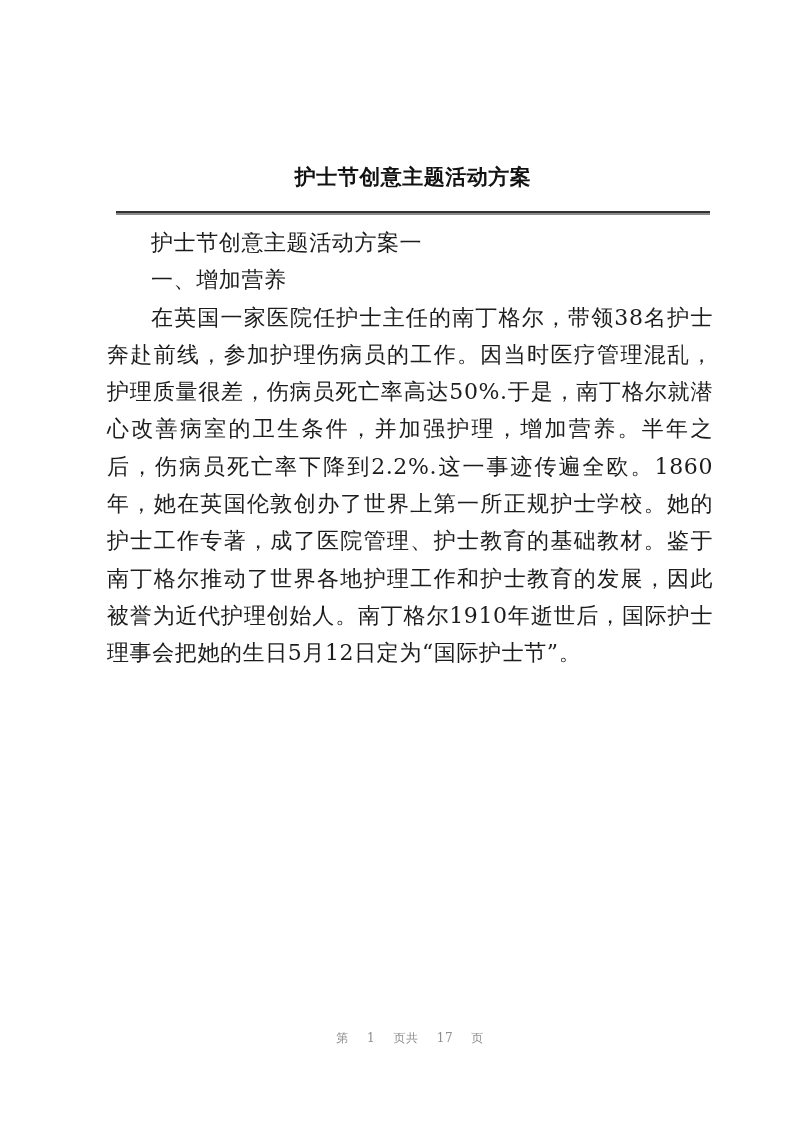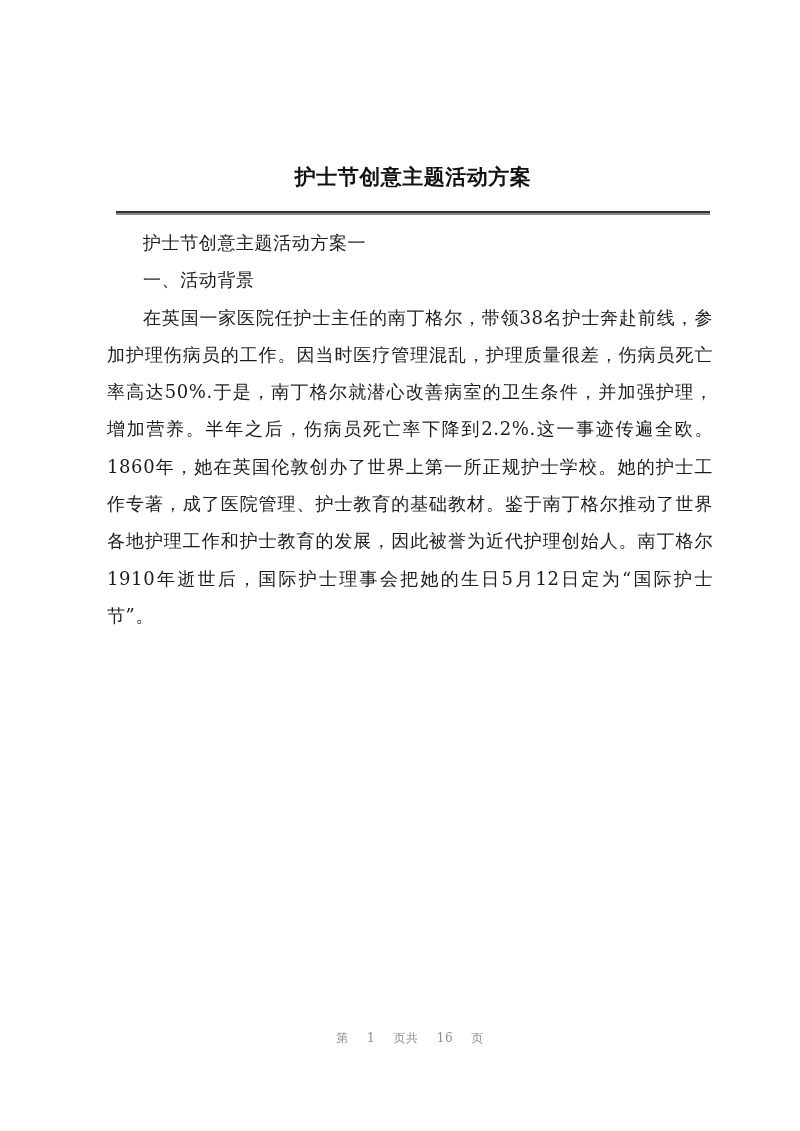--- a/index.html
+++ b/index.html
@@ -41,21 +41,21 @@
     width: 594px;
     height: 2px;
     background: #333;
     border-bottom: 2px solid #8a8a8a;
   }
   .body-text {
     position: absolute;
     left: 107px;
     top: 224px;
     width: 606px;
-    font-size: 18px;
+    font-size: 22px;
     line-height: 37.3px;
     color: #1c1c1c;
     text-align: justify;
     letter-spacing: 0.6px;
   }
   .body-text p {
     margin: 0;
     text-indent: 2em;
   }
   .page-footer {
@@ -73,24 +73,24 @@
 </style>
 </head>
 <body>
 
 <div class="page">
   <div class="doc-title">护士节创意主题活动方案</div>
   <div class="title-rule"></div>
 
   <div class="body-text">
     <p>护士节创意主题活动方案一</p>
-    <p>一、活动背景</p>
+    <p>一、增加营养</p>
     <p>在英国一家医院任护士主任的南丁格尔，带领38名护士奔赴前线，参加护理伤病员的工作。因当时医疗管理混乱，护理质量很差，伤病员死亡率高达50%.于是，南丁格尔就潜心改善病室的卫生条件，并加强护理，增加营养。半年之后，伤病员死亡率下降到2.2%.这一事迹传遍全欧。1860年，她在英国伦敦创办了世界上第一所正规护士学校。她的护士工作专著，成了医院管理、护士教育的基础教材。鉴于南丁格尔推动了世界各地护理工作和护士教育的发展，因此被誉为近代护理创始人。南丁格尔1910年逝世后，国际护士理事会把她的生日5月12日定为“国际护士节”。</p>
   </div>
 
   <div class="page-footer">
     <span>第</span>
     <span>1</span>
     <span>页共</span>
-    <span>16</span>
+    <span>17</span>
     <span>页</span>
   </div>
 </div>
 
 </body></html>

